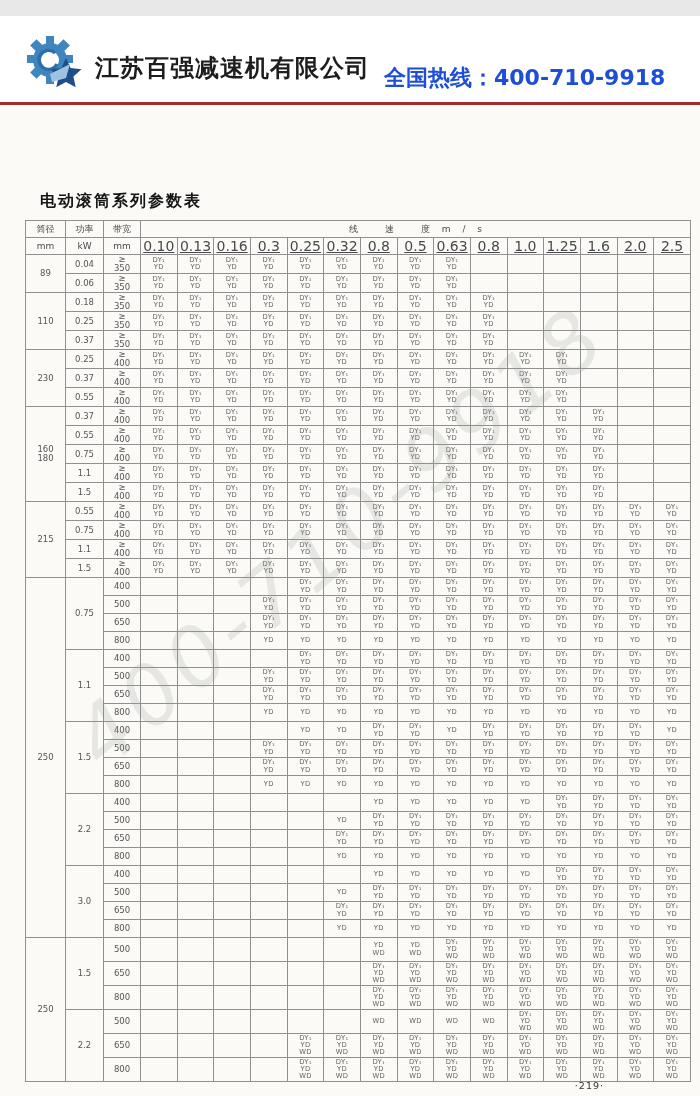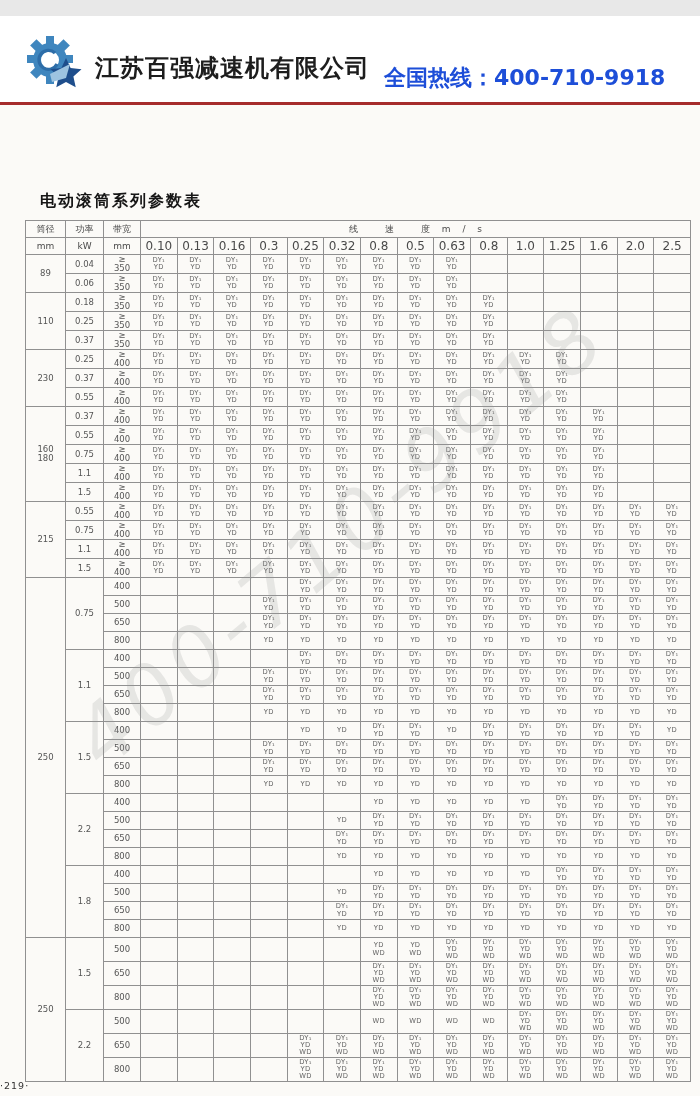--- a/index.html
+++ b/index.html
@@ -12,31 +12,31 @@
   .hotline{position:absolute;left:384px;top:47px;font-size:22px;font-weight:bold;
            color:#1d4ed8;white-space:nowrap;}
   .rule{position:absolute;top:86px;left:0;width:700px;height:3px;background:#a62c2c;}
   .title{position:absolute;left:40px;top:175px;font-size:16px;font-weight:bold;
          color:#161616;letter-spacing:2px;text-align:center;}
   table.ptable{position:absolute;left:25px;top:204px;width:666px;border-collapse:collapse;
          table-layout:fixed;}
   .ptable th,.ptable td{border:1px solid #909090;padding:0;text-align:center;
          vertical-align:middle;color:#555;font-weight:normal;overflow:hidden;}
   .ptable thead th{font-size:9px;height:16px;color:#4a4a4a;}
-  .ptable thead .sp{font-size:12px;}
+  .ptable thead .sp{font-size:14px;text-decoration:underline;}
   .ptable tbody tr{height:18px;}
   .ptable tbody tr.tall{height:24px;}
   .ptable tbody tr.bstart td{border-top:1px solid #6f6f6f;}
   td.lbl div{font-size:8.5px;line-height:9px;color:#555;}
   td.cell div{font-size:6.8px;line-height:7.3px;color:#666;letter-spacing:.3px;}
   .wm{position:absolute;left:20px;top:240px;width:640px;height:560px;display:flex;
       align-items:center;justify-content:center;transform:rotate(-40deg);
       font-size:82px;font-style:italic;color:rgba(150,150,150,.20);
       letter-spacing:7px;white-space:nowrap;pointer-events:none;z-index:5;}
-  .footer{position:absolute;left:0;top:1064px;width:604px;text-align:left;
+  .footer{position:absolute;left:0;top:1064px;width:604px;text-align:right;
           font-size:9.5px;color:#333;letter-spacing:1px;}
 </style>
 </head>
 <body>
 
 <div class="page">
 
   <div class="header">
     <svg class="logo" viewBox="0 0 68 60" xmlns="http://www.w3.org/2000/svg">
       <g>
@@ -1981,21 +1981,21 @@
           </td>
           <td class="cell">
             <div>YD</div>
           </td>
           <td class="cell">
             <div>YD</div>
           </td>
         </tr>
         <tr>
           <td class="lbl" rowspan="4">
-            <div>1.8</div>
+            <div>3.0</div>
           </td>
           <td class="lbl">
             <div>400</div>
           </td>
           <td class="cell"></td>
           <td class="cell"></td>
           <td class="cell"></td>
           <td class="cell"></td>
           <td class="cell"></td>
           <td class="cell"></td>

